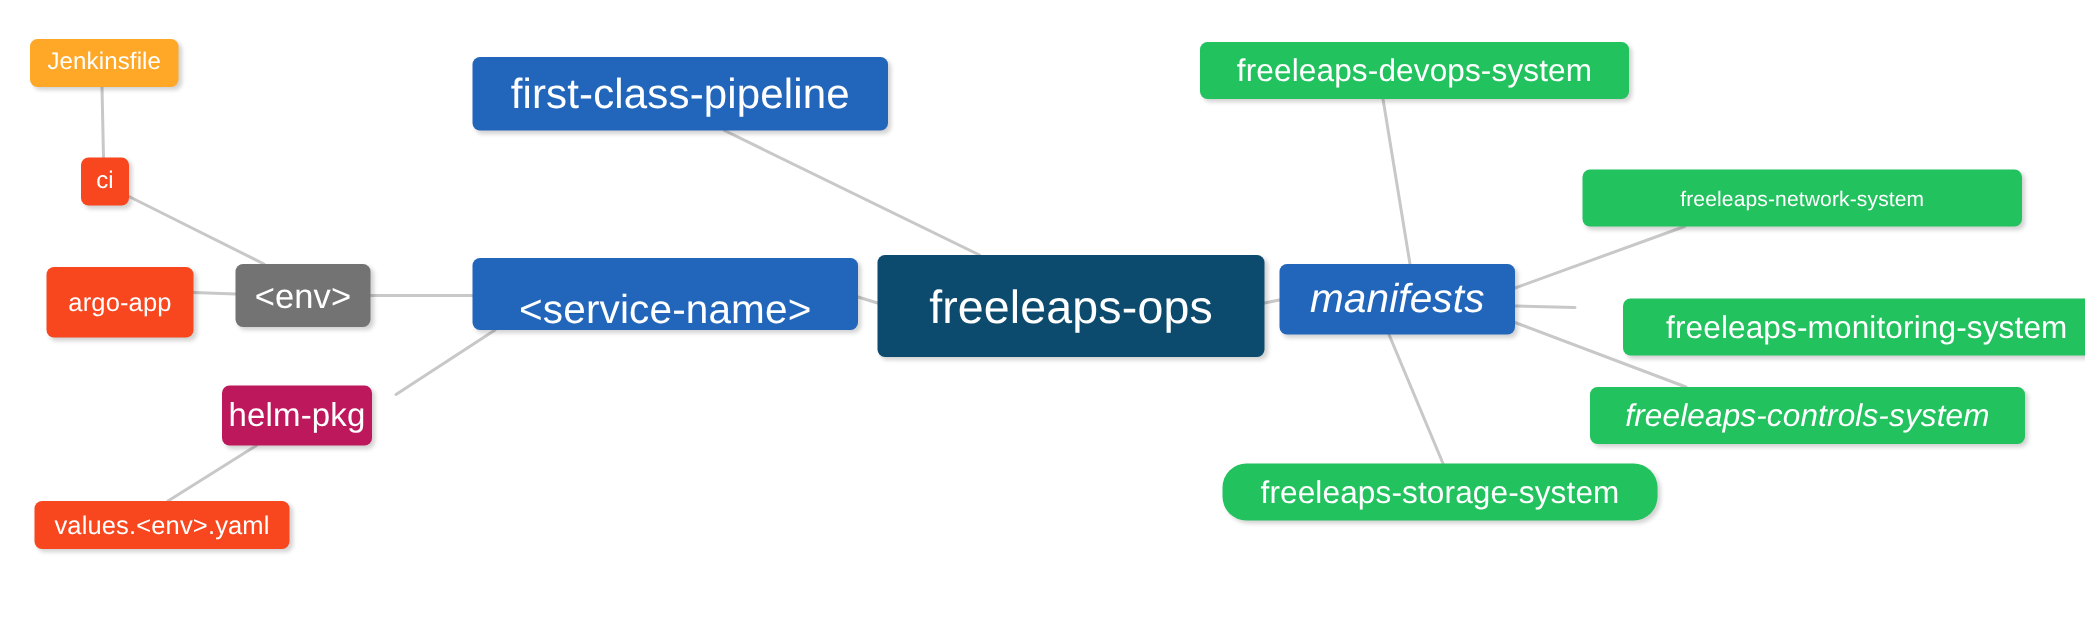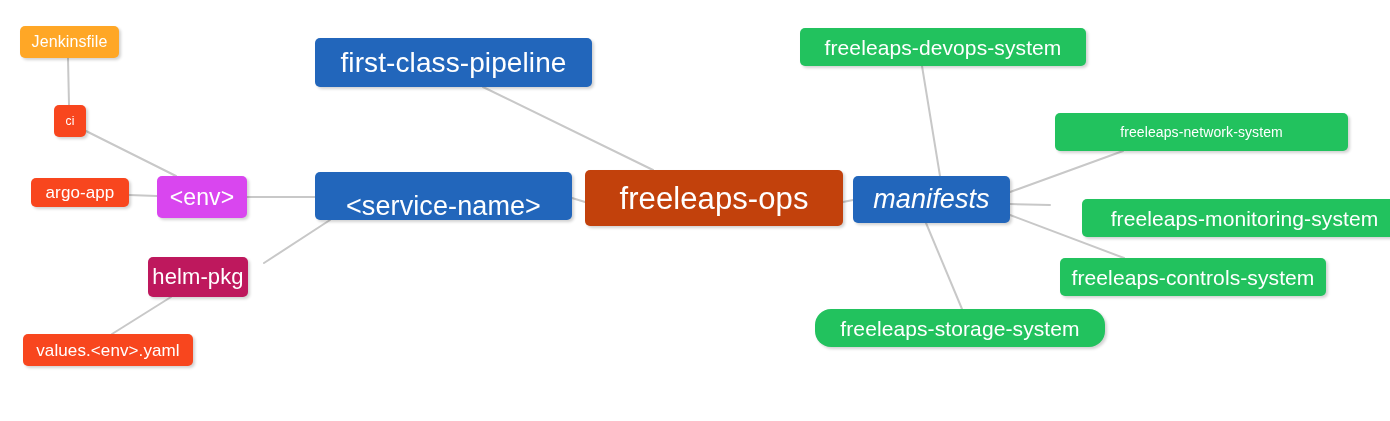--- a/index.html
+++ b/index.html
@@ -55,59 +55,59 @@
       <line x1="176" y1="176" x2="86" y2="131" stroke="#c8c8c8" stroke-width="2" stroke-linecap="round"></line>
       <line x1="69" y1="105" x2="68" y2="58" stroke="#c8c8c8" stroke-width="2" stroke-linecap="round"></line>
       <line x1="171" y1="297" x2="112" y2="334" stroke="#c8c8c8" stroke-width="2" stroke-linecap="round"></line>
       <line x1="940" y1="176" x2="922" y2="66" stroke="#c8c8c8" stroke-width="2" stroke-linecap="round"></line>
       <line x1="1010" y1="192" x2="1123" y2="151" stroke="#c8c8c8" stroke-width="2" stroke-linecap="round"></line>
       <line x1="1010" y1="204" x2="1050" y2="205" stroke="#c8c8c8" stroke-width="2" stroke-linecap="round"></line>
       <line x1="1010" y1="215" x2="1124" y2="258" stroke="#c8c8c8" stroke-width="2" stroke-linecap="round"></line>
       <line x1="926" y1="223" x2="962" y2="309" stroke="#c8c8c8" stroke-width="2" stroke-linecap="round"></line>
     </svg>
   <div id="node-layer">
-      <div class="node" style="left: 585px; top: 170px; width: 258px; height: 56px; background: #c2410c; font-size: 31px;">
+      <div class="node" style="left: 585px; top: 170px; width: 258px; height: 68px; background: #0c4a6e; font-size: 31px;">
         <span>freeleaps-ops</span>
       </div>
       <div class="node" style="left: 315px; top: 172px; width: 257px; height: 48px; background: rgb(34, 102, 187); font-size: 27px; align-items: flex-end;">
         <span>&lt;service-name&gt;</span>
       </div>
       <div class="node" style="left: 853px; top: 176px; width: 157px; height: 47px; background: rgb(34, 102, 187); font-size: 27px; font-style: italic;">
         <span>manifests</span>
       </div>
       <div class="node" style="left: 315px; top: 38px; width: 277px; height: 49px; background: rgb(34, 102, 187); font-size: 28px;">
         <span>first-class-pipeline</span>
       </div>
-      <div class="node" style="left: 157px; top: 176px; width: 90px; height: 42px; background: #d946ef; font-size: 23px;">
+      <div class="node" style="left: 157px; top: 176px; width: 90px; height: 42px; background: #737373; font-size: 23px;">
         <span>&lt;env&gt;</span>
       </div>
       <div class="node" style="left: 148px; top: 257px; width: 100px; height: 40px; background: #be185d; font-size: 22px;">
         <span>helm-pkg</span>
       </div>
       <div class="node" style="left: 10px; top: 334px; width: 170px; height: 32px; background: rgb(248, 70, 30); font-size: 17px; margin-left: 13px;">
         <span>values.&lt;env&gt;.yaml</span>
       </div>
       <div class="node" style="left: 20px; top: 26px; width: 99px; height: 32px; background: rgb(255, 167, 38); font-size: 16px;">
         <span>Jenkinsfile</span>
       </div>
-      <div class="node" style="left: 54px; top: 105px; width: 32px; height: 32px; background: rgb(248, 70, 30); font-size: 12px;">
+      <div class="node" style="left: 54px; top: 105px; width: 32px; height: 32px; background: rgb(248, 70, 30); font-size: 16px;">
         <span>ci</span>
       </div>
-      <div class="node" style="left: 31px; top: 178px; width: 98px; height: 29px; background: rgb(248, 70, 30); font-size: 17px;">
+      <div class="node" style="left: 31px; top: 178px; width: 98px; height: 47px; background: rgb(248, 70, 30); font-size: 17px;">
         <span>argo-app</span>
       </div>
       <div class="node" style="left: 800px; top: 28px; width: 286px; height: 38px; background: rgb(34, 194, 94); font-size: 21px;">
         <span>freeleaps-devops-system</span>
       </div>
       <div class="node" style="left: 1055px; top: 113px; width: 293px; height: 38px; background: rgb(34, 194, 94); font-size: 14px;">
         <span>freeleaps-network-system</span>
       </div>
       <div class="node" style="left: 1082px; top: 187px; width: 325px; height: 38px; background: rgb(34, 194, 94); font-size: 21px; margin-top: 12px;">
         <span>freeleaps-monitoring-system</span>
       </div>
-      <div class="node" style="left: 1060px; top: 258px; width: 266px; height: 38px; background: rgb(34, 194, 94); font-size: 21px;">
+      <div class="node" style="left: 1060px; top: 258px; width: 290px; height: 38px; background: rgb(34, 194, 94); font-size: 21px; font-style: italic;">
         <span>freeleaps-controls-system</span>
       </div>
       <div class="node" style="left: 815px; top: 309px; width: 290px; height: 38px; background: rgb(34, 194, 94); font-size: 21px; border-radius: 16px;">
         <span>freeleaps-storage-system</span>
       </div>
     </div>
 </div>
 
 </body></html>

